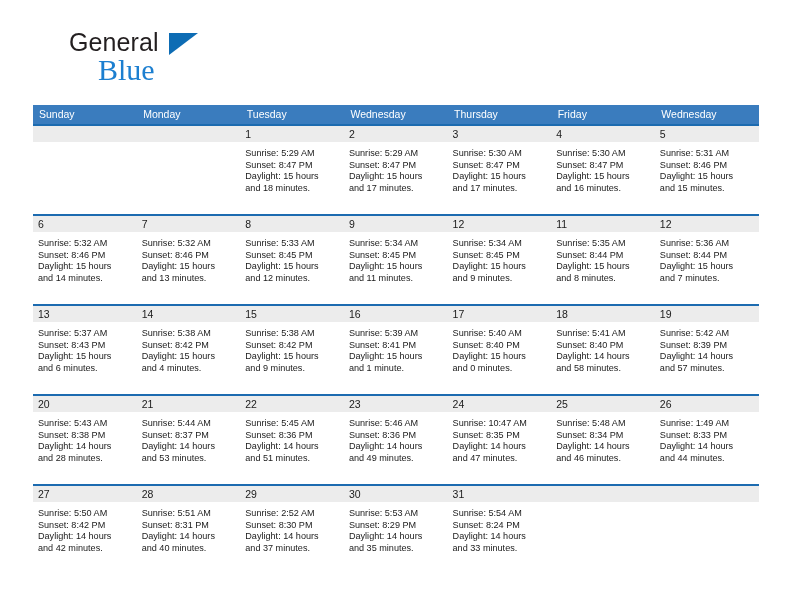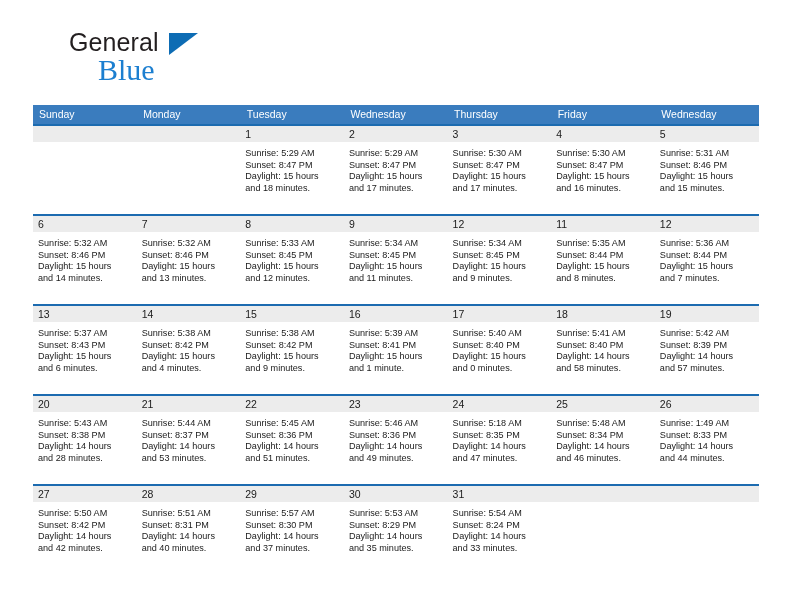--- a/index.html
+++ b/index.html
@@ -461,21 +461,21 @@
                 <div>Sunset: 8:36 PM</div>
                 <div>Daylight: 14 hours</div>
                 <div>and 49 minutes.</div>
               </div>
             </div>
           </td>
         <td>
             <div class="cell-inner">
               <div class="daynum">24</div>
               <div class="cell-body">
-                <div>Sunrise: 5:18 AM</div>
+                <div>Sunrise: 10:47 AM</div>
                 <div>Sunset: 8:35 PM</div>
                 <div>Daylight: 14 hours</div>
                 <div>and 47 minutes.</div>
               </div>
             </div>
           </td>
         <td>
             <div class="cell-inner">
               <div class="daynum">25</div>
               <div class="cell-body">
@@ -519,21 +519,21 @@
                 <div>Sunset: 8:31 PM</div>
                 <div>Daylight: 14 hours</div>
                 <div>and 40 minutes.</div>
               </div>
             </div>
           </td>
         <td>
             <div class="cell-inner">
               <div class="daynum">29</div>
               <div class="cell-body">
-                <div>Sunrise: 5:57 AM</div>
+                <div>Sunrise: 2:52 AM</div>
                 <div>Sunset: 8:30 PM</div>
                 <div>Daylight: 14 hours</div>
                 <div>and 37 minutes.</div>
               </div>
             </div>
           </td>
         <td>
             <div class="cell-inner">
               <div class="daynum">30</div>
               <div class="cell-body">

